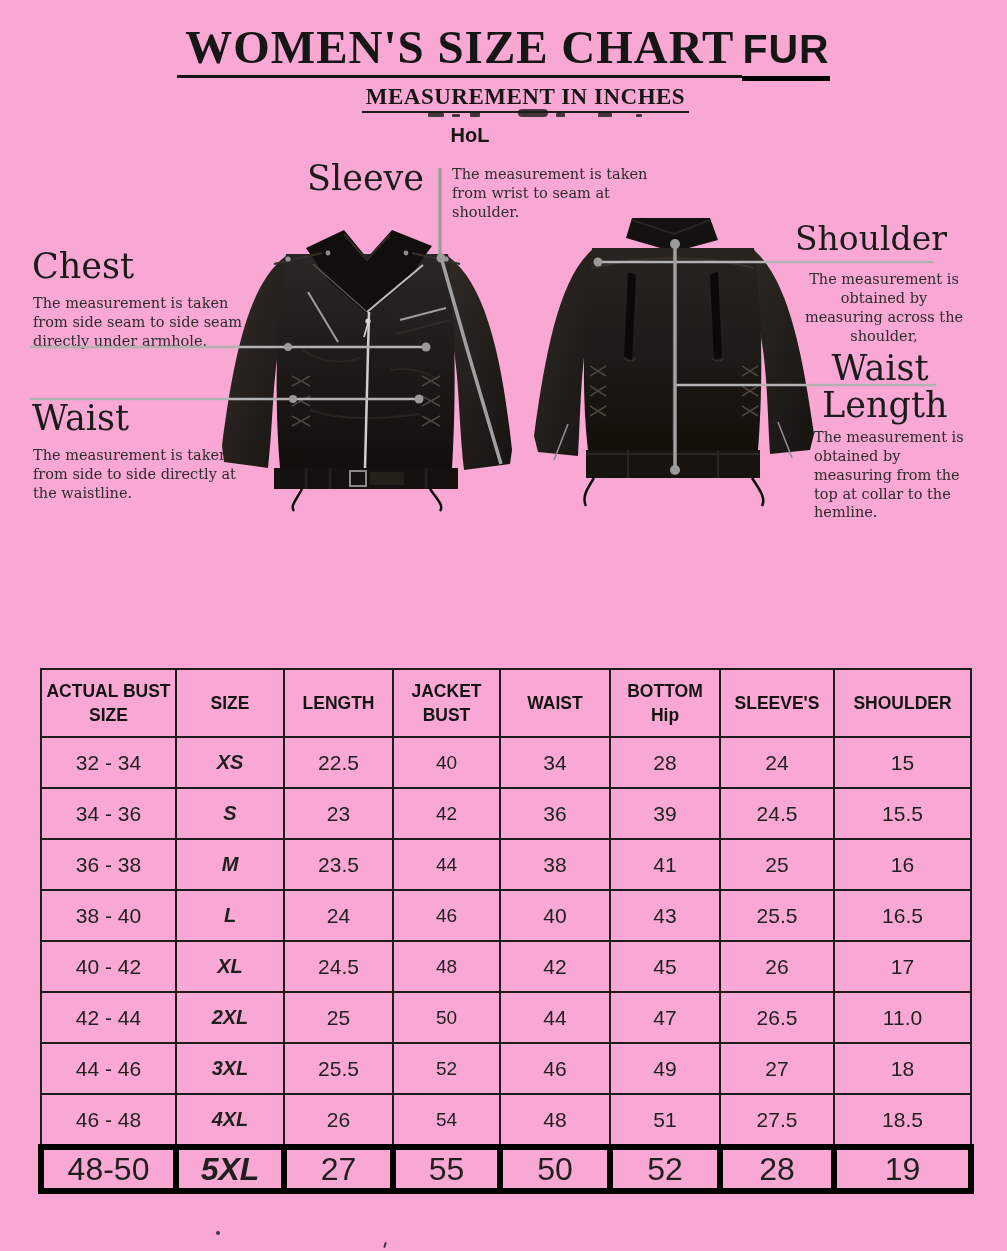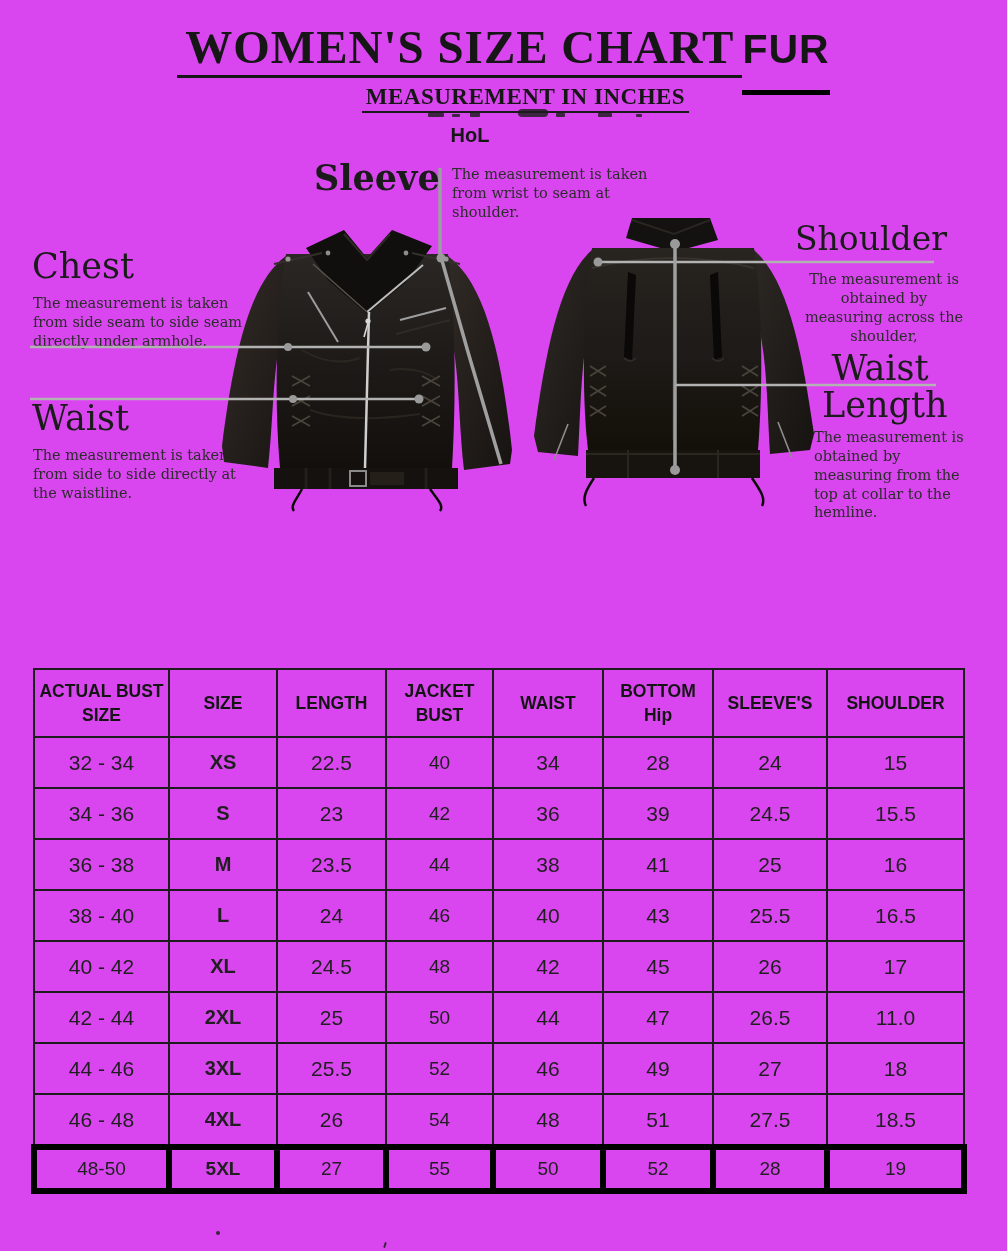--- a/index.html
+++ b/index.html
@@ -1,52 +1,52 @@
 <!DOCTYPE html>
 <html><head>
 <meta charset="utf-8">
 <style>
   html,body{margin:0;padding:0;background:#e8e8e8;}
-  #page{position:relative;width:1007px;height:1251px;background:#d946ef;margin:0 auto;overflow:hidden;
+  #page{position:relative;width:1007px;height:1251px;background:#f9a8d4;margin:0 auto;overflow:hidden;
         font-family:"Liberation Serif",serif;color:#161616;}
 
   
   .title-row{position:absolute;top:20px;left:0;width:100%;display:flex;justify-content:center;align-items:baseline;}
   .title-main{font-family:"Liberation Serif",serif;font-weight:bold;font-size:47px;letter-spacing:1px;
               border-bottom:3px solid #151515;padding:0 8px 1px 8px;white-space:nowrap;}
   .title-fur{font-family:"Liberation Sans",sans-serif;font-weight:bold;font-size:41px;letter-spacing:1px;
-             border-bottom:5px solid #000;padding-bottom:17px;white-space:nowrap;}
+             border-bottom:5px solid #000;padding-bottom:3px;white-space:nowrap;}
   .subtitle{position:absolute;top:84px;left:0;width:100%;text-align:center;}
   .subtitle span{display:inline-block;font-weight:bold;font-size:23px;letter-spacing:.5px;
                  border-bottom:2px solid #1a1a1a;padding:0 4px 1px 4px;margin-left:44px;}
   .brand{position:absolute;top:124px;left:0;width:940px;text-align:center;
          font-family:"Liberation Sans",sans-serif;font-weight:bold;font-size:20px;}
   .artifact{position:absolute;background:#1c1c1c;opacity:.82;border-radius:1px;}
 
   
   .mlabel{position:absolute;font-family:"DejaVu Serif",serif;font-size:35px;color:#1b1b1b;line-height:1.05;}
   .mdesc{position:absolute;font-family:"DejaVu Serif",serif;font-size:14.5px;color:#2c2c2c;line-height:1.3;}
   .center{text-align:center;}
 
   
   .jacket{position:absolute;}
   #front-jacket{left:210px;top:220px;}
   #back-jacket{left:528px;top:208px;}
   #lines-overlay{position:absolute;left:0;top:0;pointer-events:none;}
 
   
-  .size-table{position:absolute;left:31px;top:668px;width:930px;border-collapse:collapse;table-layout:fixed;
+  .size-table{position:absolute;left:38px;top:668px;width:930px;border-collapse:collapse;table-layout:fixed;
               font-family:"Liberation Sans",sans-serif;}
   .size-table th,.size-table td{border:2px solid #1c1c1c;text-align:center;vertical-align:middle;
               overflow:hidden;padding:0;}
   .size-table th{height:66px;font-size:17.5px;font-weight:bold;color:#141414;white-space:pre-line;line-height:1.4;}
   .size-table td{height:49px;font-size:21px;color:#1f1f1f;}
-  .size-table td.col-1{font-weight:bold;font-size:20px;}
+  .size-table td.col-1{font-weight:bold;font-size:20px;font-style:italic;}
   .size-table td.col-3{font-size:19px;}
-  .size-table tr.row-thick td{border:6px solid #000;font-size:19px;height:38px;margin-top:24px;}
+  .size-table tr.row-thick td{border:6px solid #000;font-size:32px;height:38px;margin-top:24px;}
   .size-table tr.row-thick td.col-1{font-weight:bold;}
 </style>
 </head>
 <body>
 
 <div id="page">
 
   <div class="title-row">
     <span class="title-main">WOMEN'S SIZE CHART</span>
       <span class="title-fur">FUR</span>
@@ -59,21 +59,21 @@
     <div class="artifact" style="left:428px;top:113px;width:16px;height:4px;"></div>
     <div class="artifact" style="left:452px;top:114px;width:8px;height:3px;"></div>
     <div class="artifact" style="left:470px;top:112px;width:10px;height:5px;"></div>
     <div class="artifact" style="left:518px;top:109px;width:30px;height:8px;border-radius:4px;"></div>
     <div class="artifact" style="left:556px;top:113px;width:9px;height:4px;"></div>
     <div class="artifact" style="left:598px;top:113px;width:14px;height:4px;"></div>
     <div class="artifact" style="left:636px;top:114px;width:6px;height:3px;"></div>
   </div>
   <div class="brand">HoL</div>
 
-  <div class="mlabel" style="left:314px;top:160px;font-weight:bold;">Sleeve</div>
+  <div class="mlabel" style="left:307px;top:160px;">Sleeve</div>
   <div class="mdesc" style="left:452px;top:165px;width:196px;">The measurement is taken from wrist to seam at shoulder.</div>
 
   <div class="mlabel" style="left:32px;top:248px;">Chest</div>
   <div class="mdesc" style="left:33px;top:294px;width:212px;">The measurement is taken from side seam to side seam directly under armhole.</div>
 
   <div class="mlabel" style="left:32px;top:400px;">Waist</div>
   <div class="mdesc" style="left:33px;top:446px;width:218px;">The measurement is taken from side to side directly at the waistline.</div>
 
   <div class="mlabel center" style="left:795px;top:222px;width:148px;font-size:33px;">Shoulder</div>
   <div class="mdesc center" style="left:804px;top:270px;width:160px;">The measurement is obtained by measuring across the shoulder,</div>

